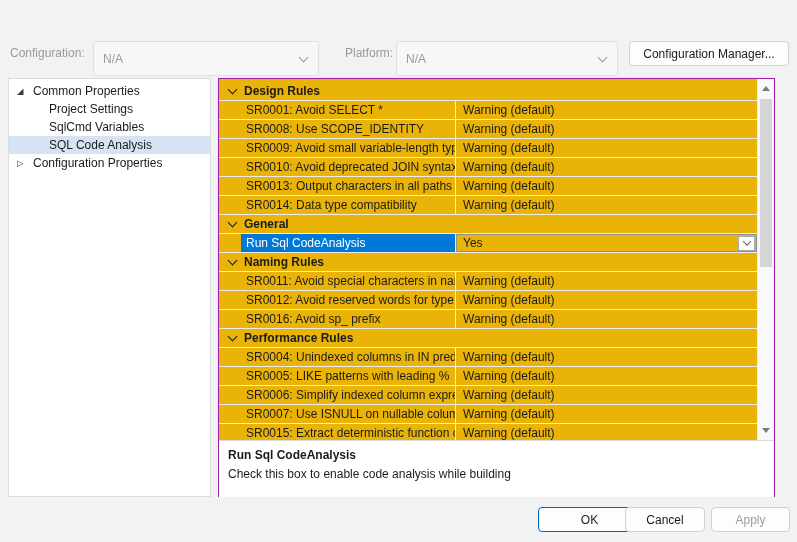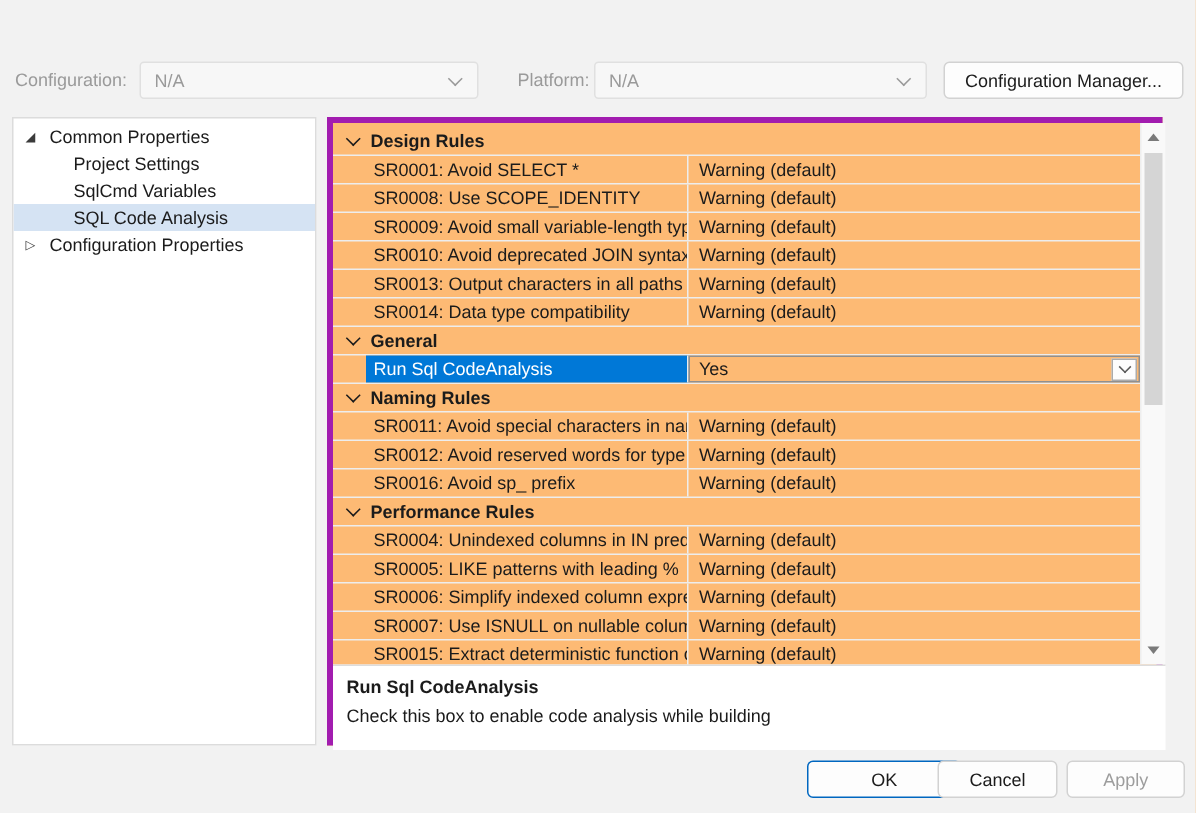--- a/index.html
+++ b/index.html
@@ -17,21 +17,21 @@
   .title { position: absolute; left: 14px; top: 9px; font-size: 12.5px; }
   .tb-btn { position: absolute; top: 4px; width: 30px; height: 26px; background: transparent; border: none;
             font-family: inherit; color: #1b1b1b; cursor: pointer; text-align: center; line-height: 26px; padding: 0; }
   .tb-help { right: 60px; font-size: 14px; }
   .tb-close { right: 16px; font-size: 16px; }
 
   
   .cfg-label { position: absolute; top: 46px; color: #9a9a9a; }
   .lab-config { left: 10px; }
   .lab-platform { left: 345px; }
-  .combo { position: absolute; top: 41px; height: 25px; background: #f7f7f7; border: 1px solid #e0e0e0;
+  .combo { position: absolute; top: 41px; height: 35px; background: #f7f7f7; border: 1px solid #e0e0e0;
            border-radius: 3px; color: #9a9a9a; display: flex; align-items: center; padding: 0 9px; }
   .combo-config { left: 93px; width: 226px; }
   .combo-platform { left: 396px; width: 222px; }
   .combo-text { flex: 1; }
   .chevron { width: 10px; height: 10px; position: relative; }
   .chevron::after { content: ""; position: absolute; left: 1px; top: 0; width: 6px; height: 6px;
                     border-right: 1.3px solid #9a9a9a; border-bottom: 1.3px solid #9a9a9a; transform: rotate(45deg); }
   .btn-manager { position: absolute; left: 629px; top: 41px; width: 160px; height: 25px; font-family: inherit;
                  font-size: 12px; background: #fdfdfd; border: 1px solid #d2d2d2; border-radius: 4px; color: #1b1b1b; cursor: pointer; }
 
@@ -39,21 +39,21 @@
   .tree-panel { position: absolute; left: 8px; top: 78px; width: 203px; height: 419px; background: #fff;
                 border: 1px solid #dcdcdc; padding-top: 3px; overflow: hidden; }
   .tree-item { height: 18px; display: flex; align-items: center; position: relative; cursor: pointer; }
   .tree-glyph { position: absolute; left: 8px; top: 3px; font-size: 8.5px; color: #3b3b3b; line-height: 12px; }
   .tree-item.lvl0 .tree-label { margin-left: 24px; }
   .tree-item.lvl1 .tree-label { margin-left: 40px; }
   .tree-item.selected { background: #d5e3f3; }
   .tree-label { white-space: nowrap; }
 
   
-  .right-panel { position: absolute; left: 218px; top: 78px; width: 557px; height: 419px; background: #fdba74; border: 4px solid #a21caf; }
+  .right-panel { position: absolute; left: 218px; top: 78px; width: 557px; height: 419px; background: #eab308; border: 1px solid #a21caf; }
   .grid-area { position: absolute; left: 0; top: 0; width: 555px; height: 361px; overflow: hidden; }
   .grid-rows { position: absolute; left: 0; top: 3px; width: 538px; }
   .grid-group, .grid-row { height: 19px; border-bottom: 1px solid #ededed; display: flex; align-items: center; }
   .grid-group { font-weight: bold; cursor: pointer; }
   .group-chev { margin-left: 9px; width: 10px; height: 10px; position: relative; }
   .group-chev::after { content: ""; position: absolute; left: 1px; top: 0; width: 6px; height: 6px;
                        border-right: 1.6px solid #1b1b1b; border-bottom: 1.6px solid #1b1b1b; transform: rotate(45deg); }
   .group-name { margin-left: 6px; }
   .cell-name { margin-left: 22px; width: 215px; height: 100%; display: flex; align-items: center;
                padding-left: 5px; border-right: 1px solid #ededed; white-space: nowrap; overflow: hidden; }

